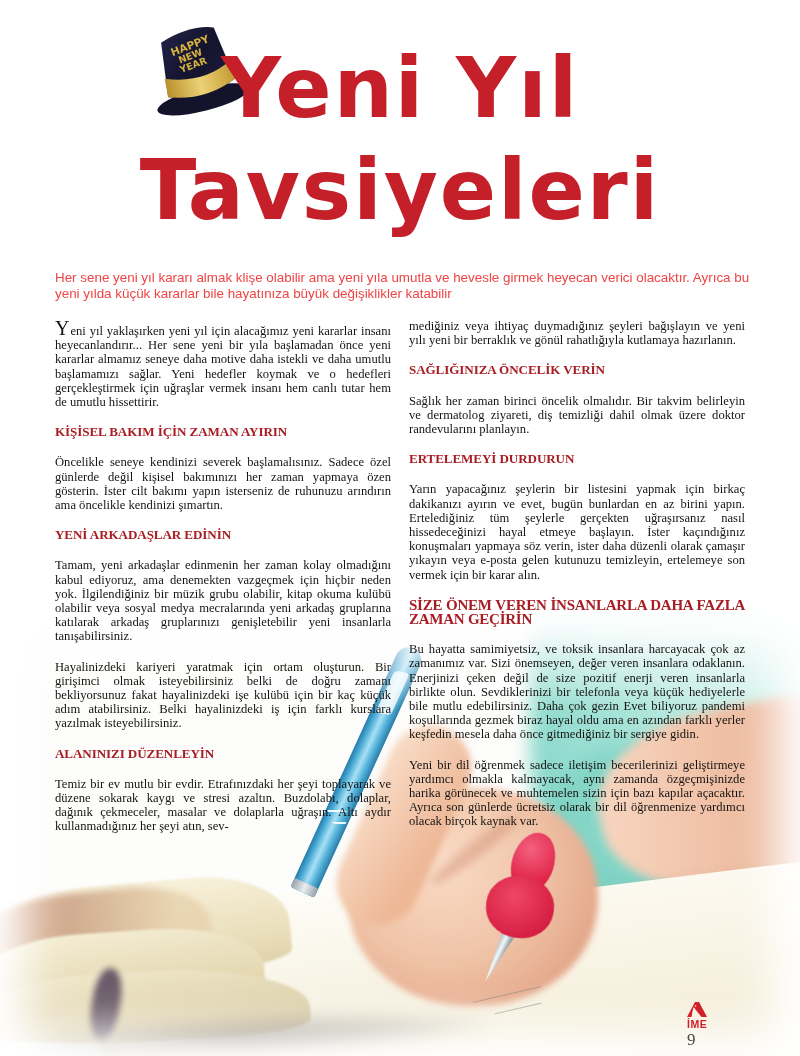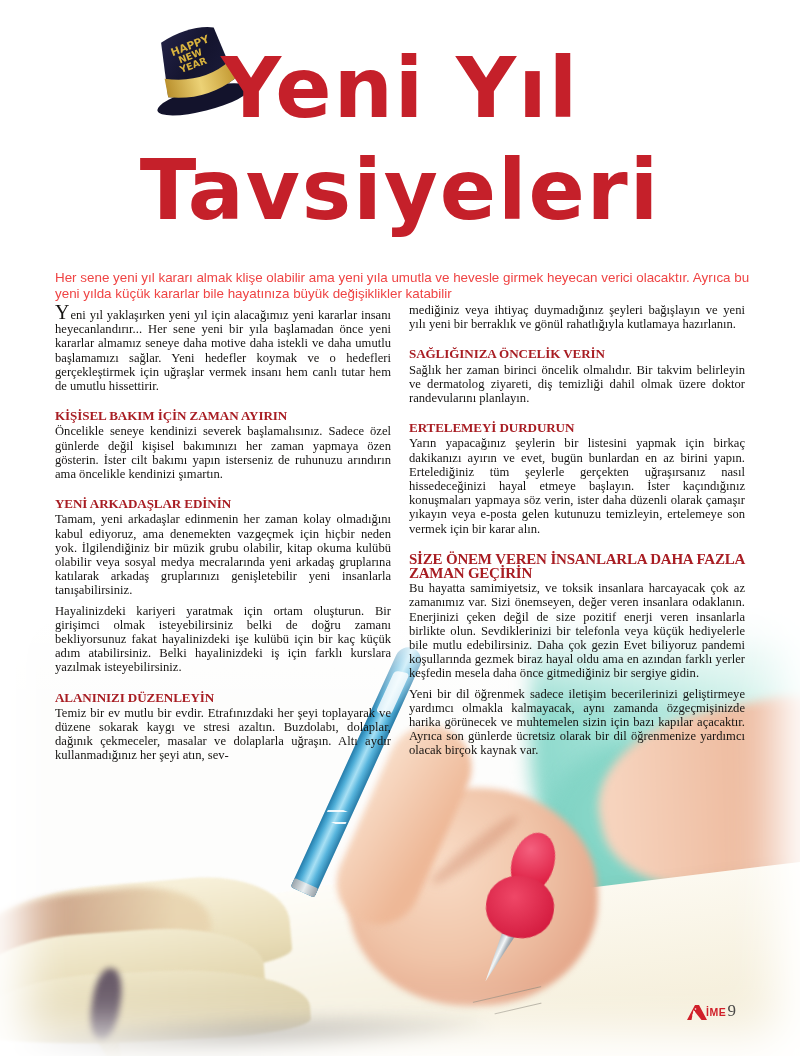--- a/index.html
+++ b/index.html
@@ -73,27 +73,27 @@
   
   .content{position:absolute;inset:0;z-index:2;}
   .hat{position:absolute;left:148px;top:20px;width:116px;height:100px;}
   .title{position:absolute;left:0;top:38px;width:800px;text-align:center;
          font-family:"DejaVu Sans",sans-serif;font-weight:700;color:#c5202a;
          font-size:83px;line-height:102px;letter-spacing:2px;}
   .intro{position:absolute;left:55px;top:257px;width:698px;
          font-family:"Liberation Sans",sans-serif;font-size:13.4px;line-height:16px;color:#ef4444;}
   .cols{position:absolute;left:55px;top:303px;width:690px;display:flex;gap:18px;}
   .col{width:336px;font-size:12.6px;line-height:14.2px;text-align:justify;color:#161412;}
-  .col p{margin:0 0 6px 0;}
+  .col p{margin:16px 0 6px 0;}
   .sec-h{margin:16px 0 1px 0;font-size:13.1px;font-weight:700;color:#a81d23;letter-spacing:-.1px;}
   .sec-h.tight{font-size:15px;letter-spacing:-.25px;}
   .dropcap{font-size:20px;line-height:.9;font-weight:400;padding-right:1px;}
 
   
-  .brand{position:absolute;left:686px;top:1001px;z-index:3;display:flex;align-items:baseline;}
+  .brand{position:absolute;left:686px;top:1001px;z-index:3;display:flex;align-items:baseline;flex-direction:column;}
   .brand-a{width:22px;height:17px;align-self:flex-end;}
   .brand-txt{font-family:"Liberation Sans",sans-serif;font-weight:700;font-size:10.5px;
          color:#d0202a;letter-spacing:.6px;margin-left:-2px;}
   .brand-num{font-family:"Liberation Serif",serif;font-size:17px;color:#4b4a49;margin-left:1px;}
 </style>
 </head>
 <body>
 
 <div class="page">
 

